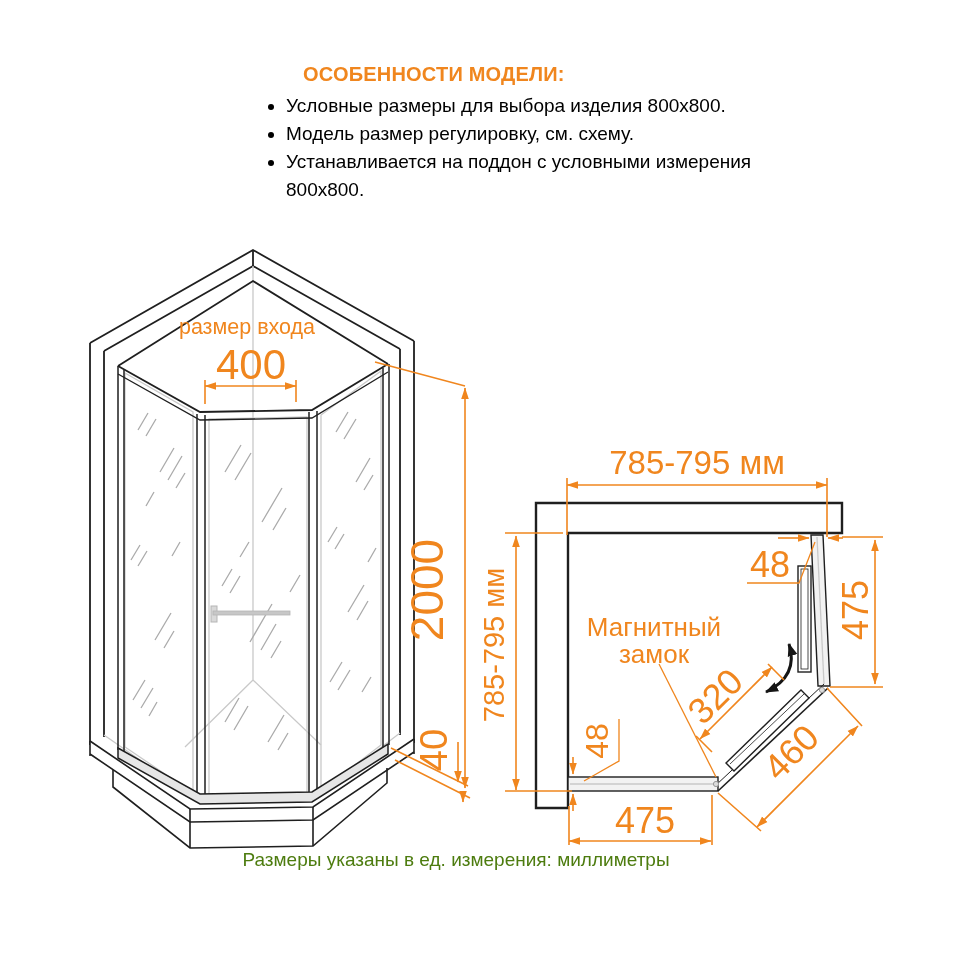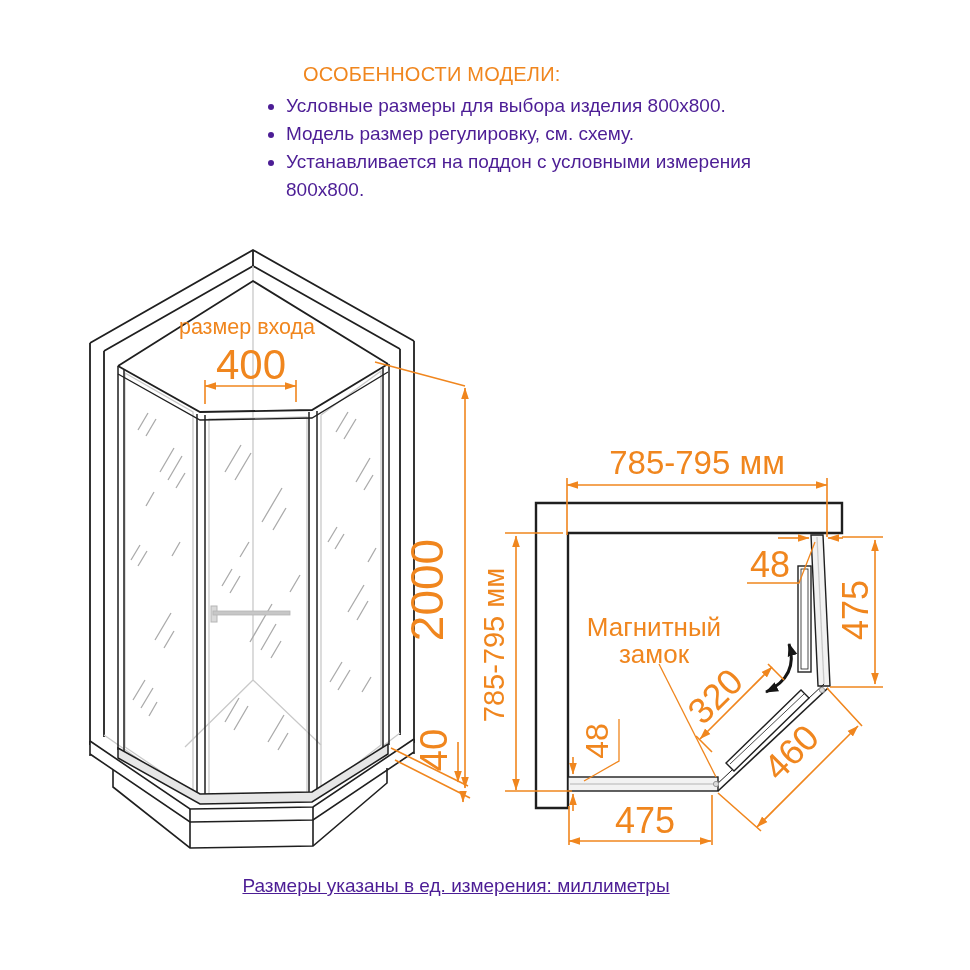--- a/index.html
+++ b/index.html
@@ -1,24 +1,24 @@
 <!DOCTYPE html>
 <html><head>
 <meta charset="utf-8">
 <style>
   html,body{margin:0;padding:0;}
   body{width:970px;height:970px;background:#ffffff;position:relative;overflow:hidden;
        font-family:"Liberation Sans", sans-serif;}
-  .title{position:absolute;left:303px;top:63px;font-size:20px;font-weight:normal;
+  .title{position:absolute;left:303px;top:63px;font-size:20px;font-weight:bold;
          color:#F0861E;letter-spacing:.2px;}
   ul.features{position:absolute;left:258px;top:92px;margin:0;padding-left:28px;
          width:515px;list-style:disc;color:#3a3a3a;}
-  ul.features li{font-size:19px;line-height:28px;color:#4c1d95;}
-  .footer-note{position:absolute;left:456px;top:875px;transform:translateX(-50%);
-         white-space:nowrap;font-size:19px;color:#4c1d95;text-decoration:underline;}
+  ul.features li{font-size:19px;line-height:28px;color:#000000;}
+  .footer-note{position:absolute;left:456px;top:849px;transform:translateX(-50%);
+         white-space:nowrap;font-size:19px;color:#4d7c0f;}
   svg{position:absolute;}
   svg text{font-family:"Liberation Sans", sans-serif;fill:#F0861E;}
   .blk{stroke:#1f1f1f;fill:none;}
   .gry{stroke:#c9c9c9;fill:none;stroke-width:1.3;}
   .htc{stroke:#ababab;fill:none;stroke-width:1.3;}
   .orn{stroke:#F0861E;fill:none;stroke-width:1.6;}
   .orn-thin{stroke:#F0861E;fill:none;stroke-width:1.3;}
 </style>
 </head>
 <body>

